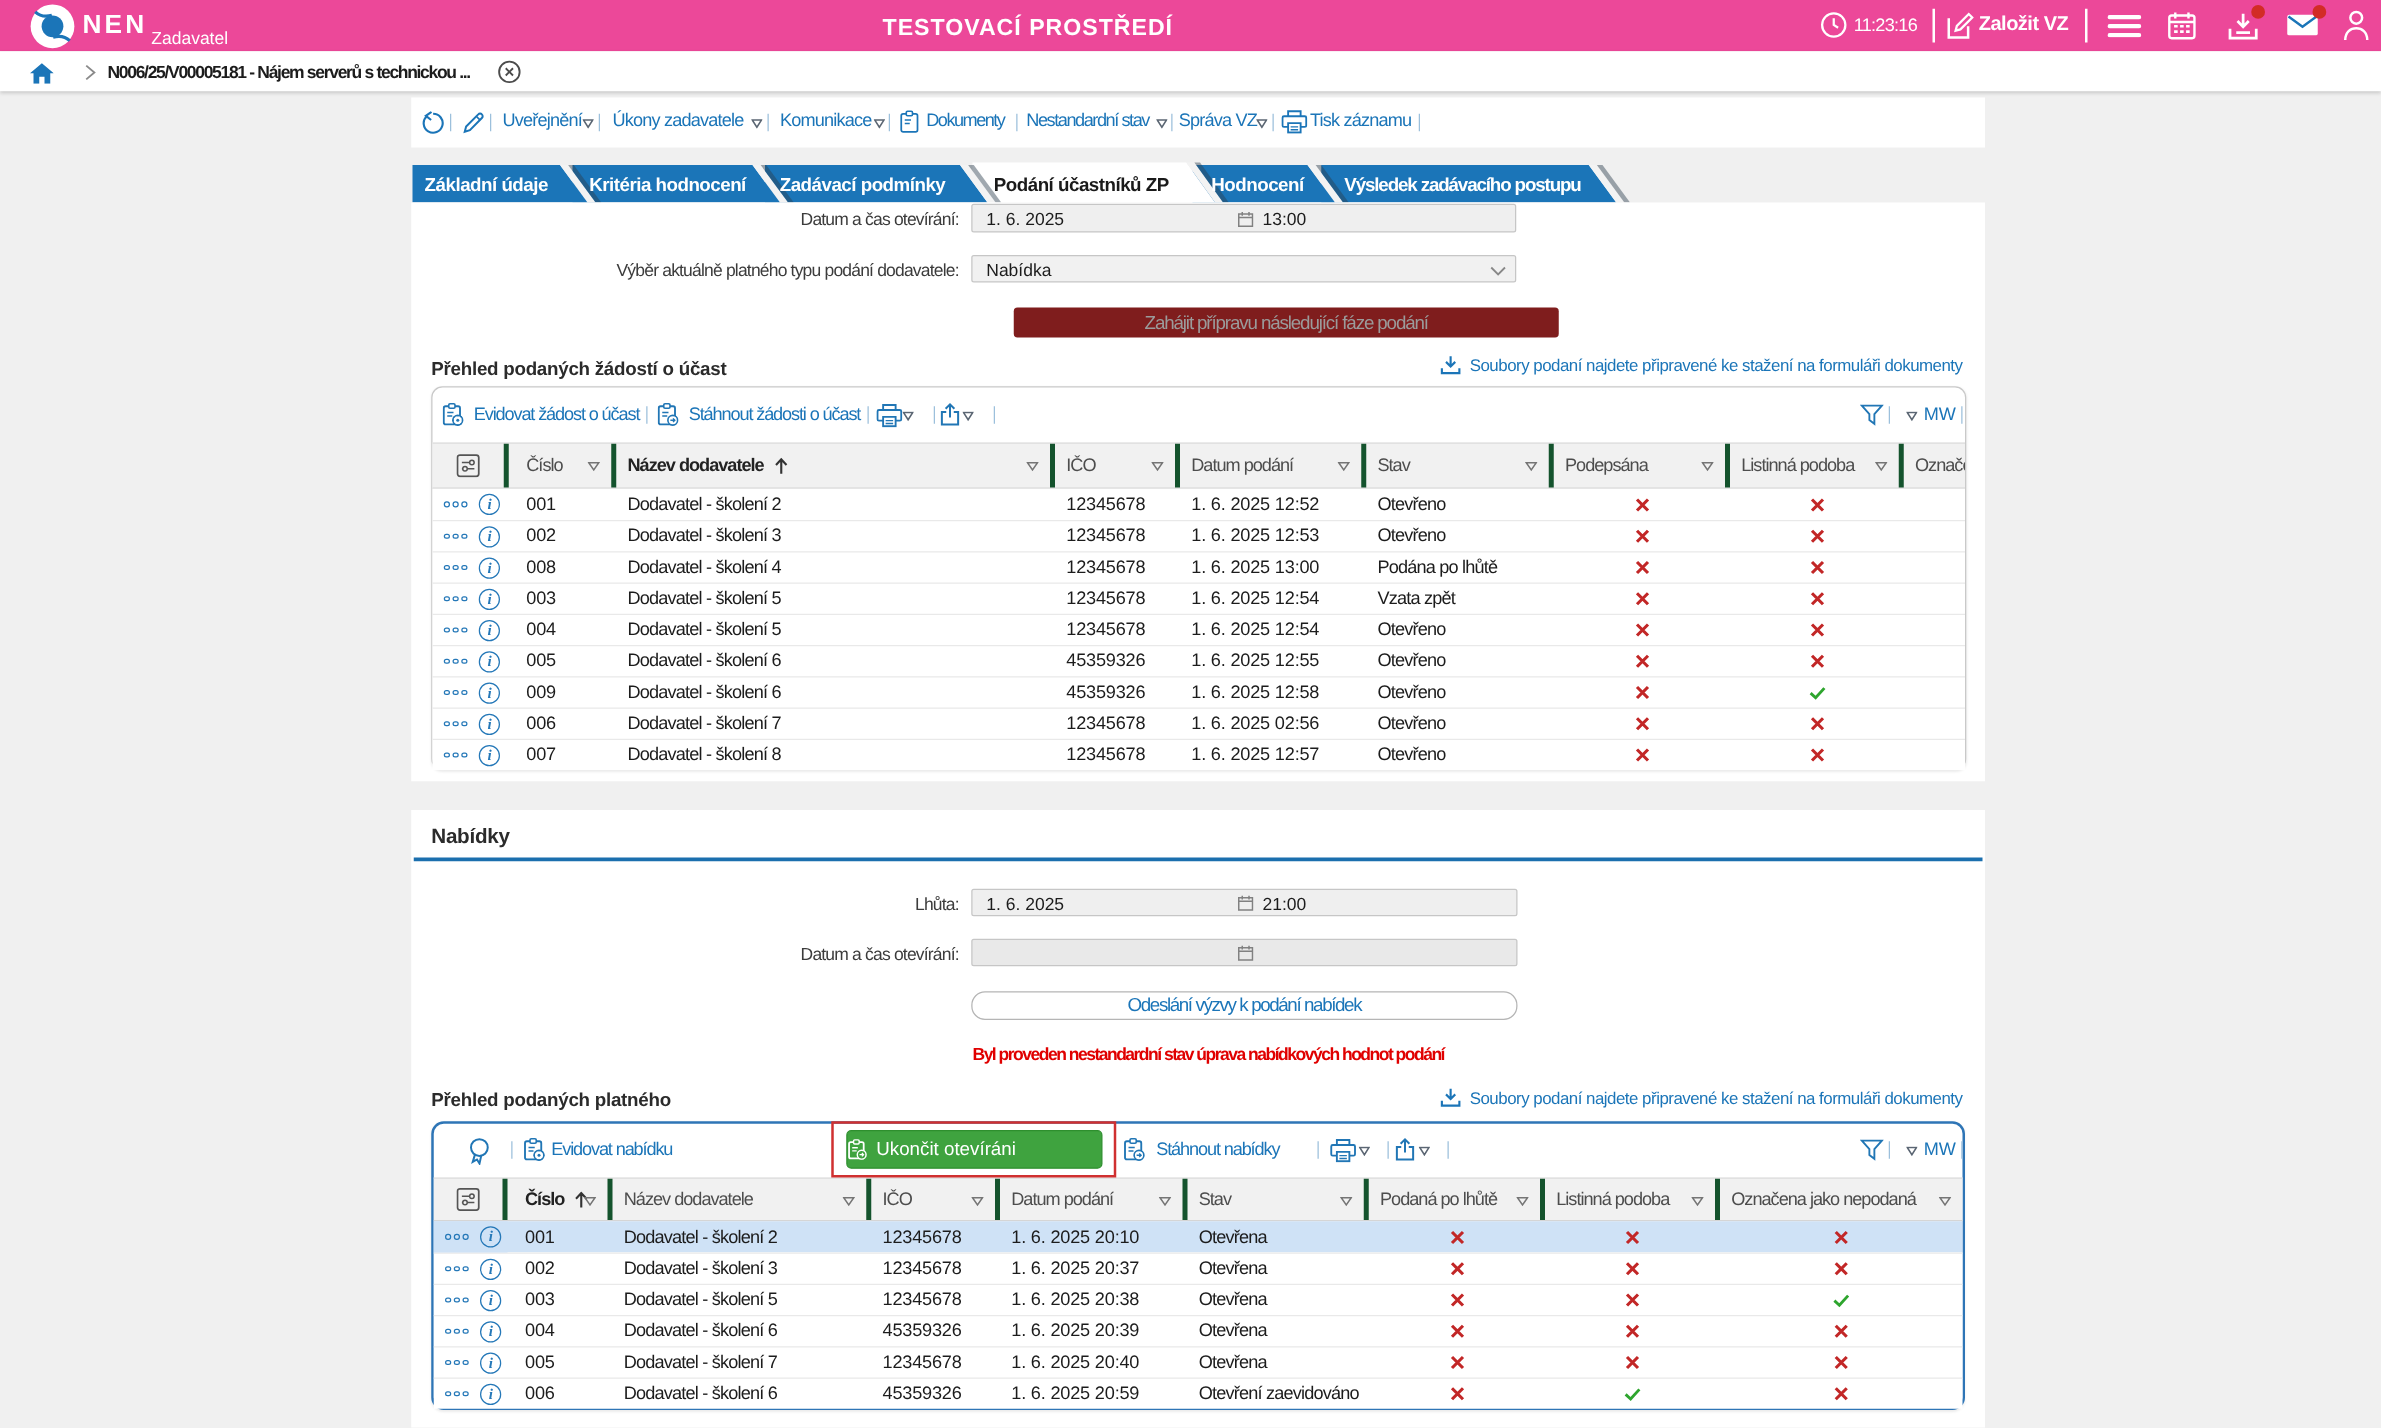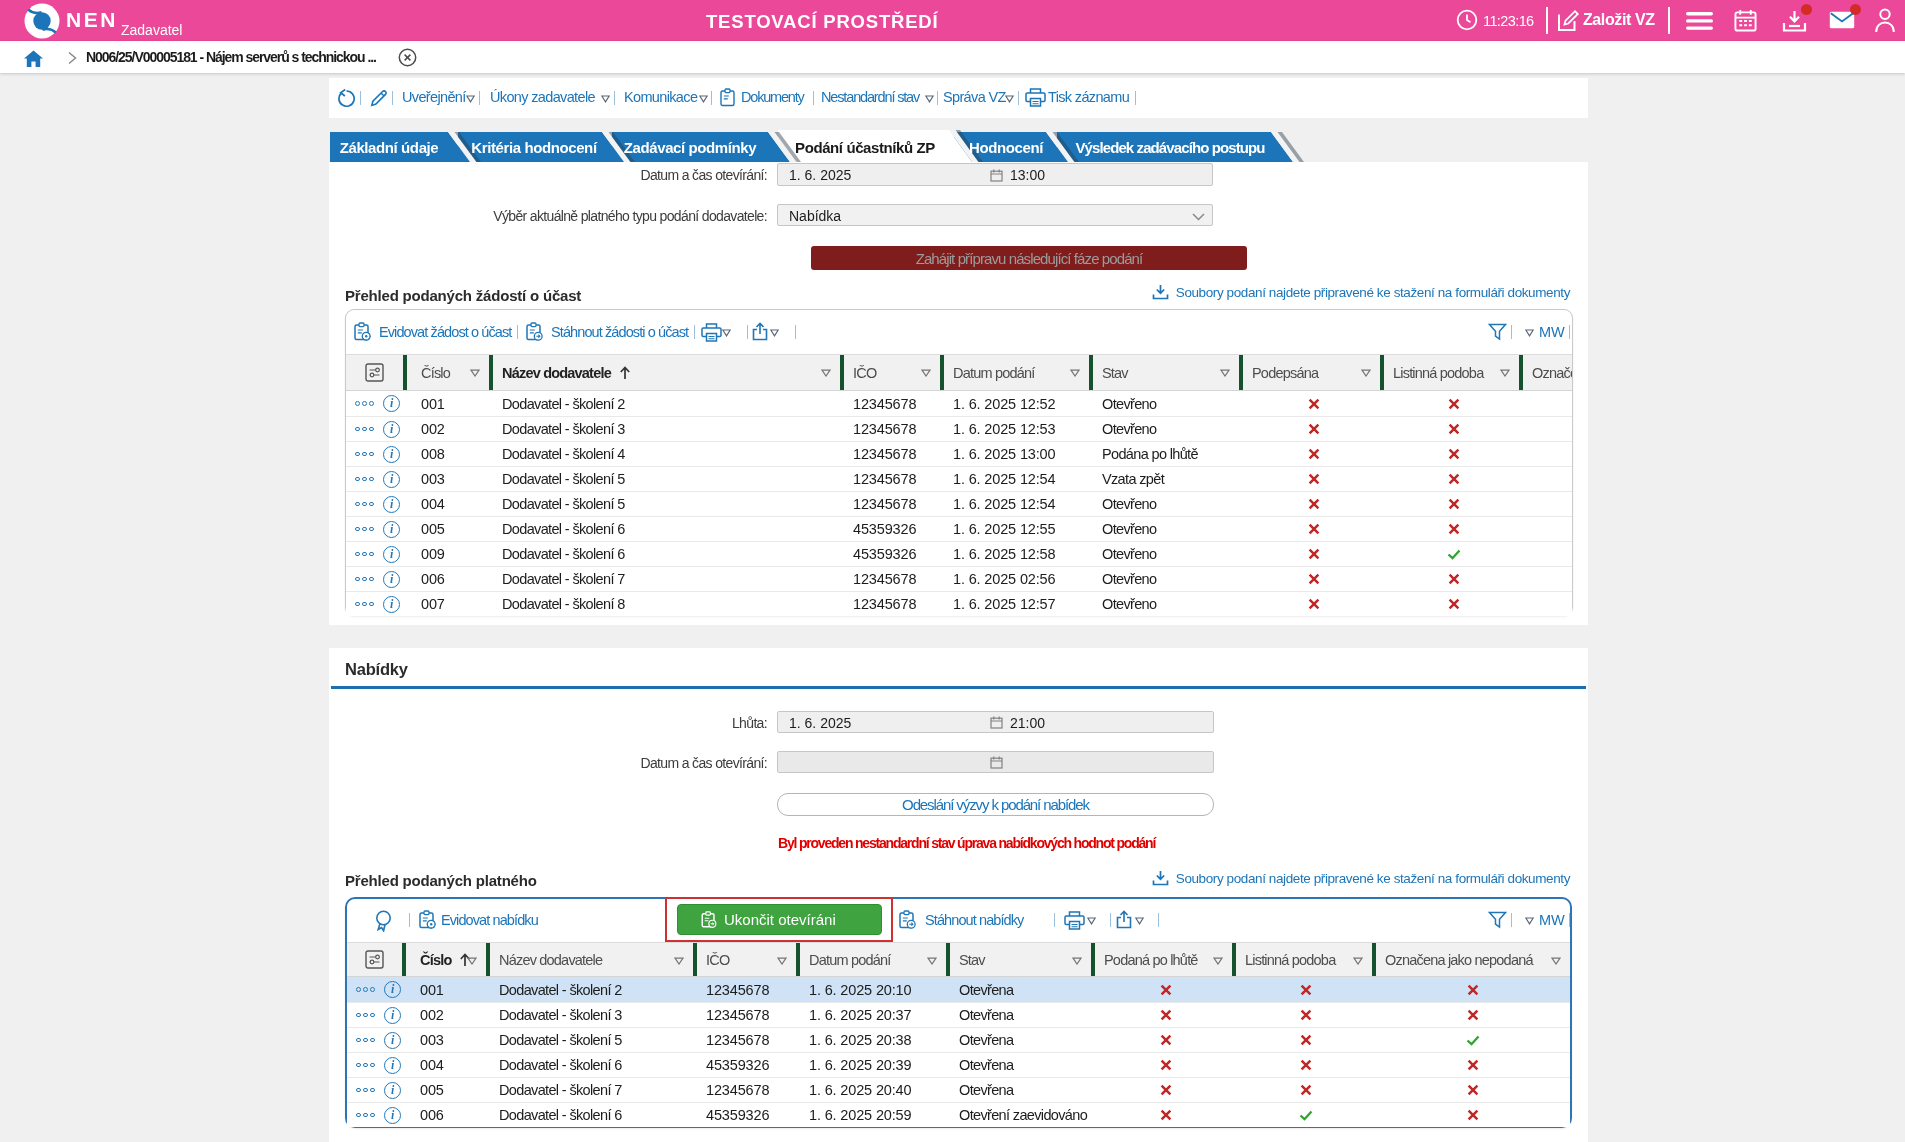--- a/index.html
+++ b/index.html
@@ -815,21 +815,21 @@
         </svg>
       </div>
       <div class="c cx">
         <svg width="12" height="12" viewBox="0 0 12 12">
           <path d="M1.6 1.6 L10.4 10.4 M10.4 1.6 L1.6 10.4" stroke="#c22727" stroke-width="2.5"></path>
         </svg>
       </div>
     </div>
 </div>
 <div class="abs" style="left:665px;top:897px;width:228px;height:45px;border:2px solid #d03030"></div>
-<div class="abs" style="left:677px;top:904px;width:205px;height:31px;background:#3fa33f;border:1px solid #2e8f2e;border-radius:4px;color:#fff;font-size:15px;display:flex;align-items:center;justify-content:flex-start;padding-left:23px;gap:7px">
+<div class="abs" style="left:677px;top:904px;width:205px;height:31px;background:#3fa33f;border:1px solid #2e8f2e;border-radius:4px;color:#fff;font-size:15px;display:flex;align-items:center;justify-content:flex-start;gap:7px">
 <svg width="16" height="18" viewBox="0 0 17 20">
       <rect x="1" y="3" width="13" height="14.5" rx="1.5" fill="none" stroke="#fff" stroke-width="1.6"></rect>
       <rect x="5" y="1" width="5" height="3.6" rx="1" fill="#3fa33f" stroke="#fff" stroke-width="1.3"></rect>
       <path d="M3.8 8 h5 M3.8 10.8 h4" stroke="#fff" stroke-width="1.2"></path>
       <circle cx="12.2" cy="14.2" r="3.9" fill="#3fa33f" stroke="#fff" stroke-width="1.3"></circle>
       <path d="M10.3 14.2 h3.4 M12.4 12.7 l1.5 1.5 -1.5 1.5" fill="none" stroke="#fff" stroke-width="1.1"></path>
     </svg>
 <span>Ukončit otevíráni</span>
   </div>
 </body></html>

